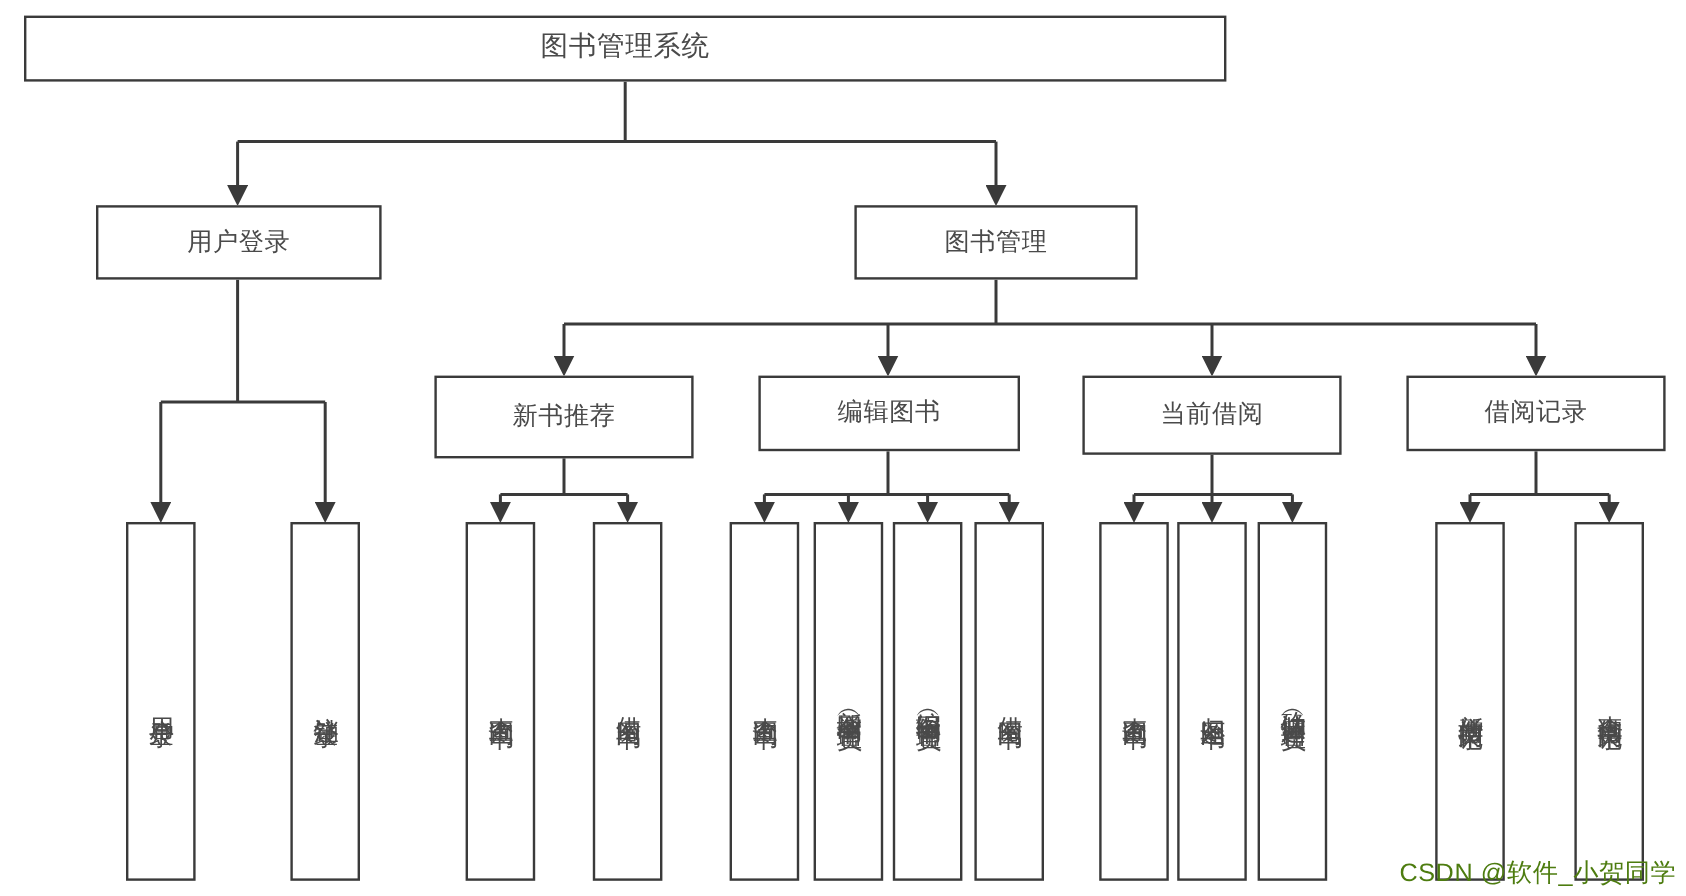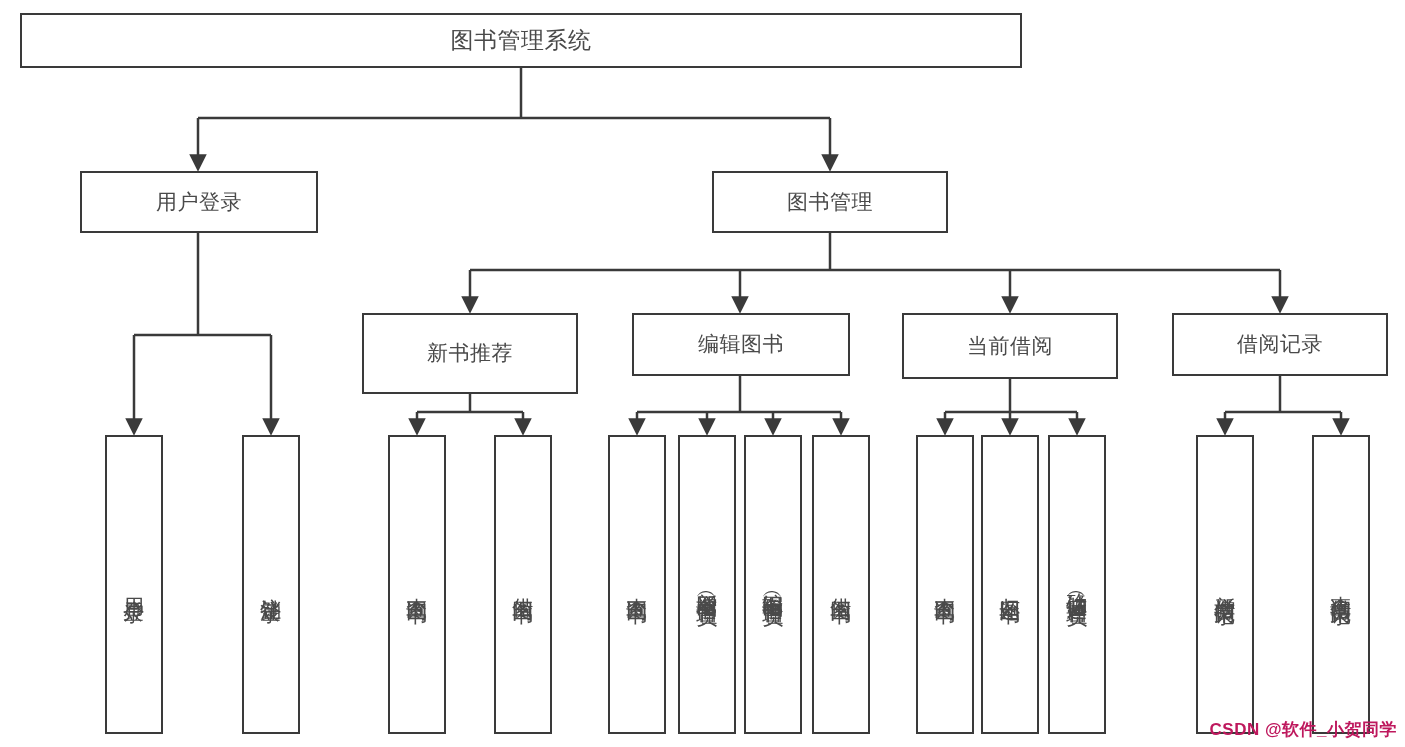--- a/index.html
+++ b/index.html
@@ -33,44 +33,44 @@
     display: flex;
     align-items: center;
     justify-content: center;
     color: #4a4a4a;
     font-size: 21px;
     line-height: 1.05;
     letter-spacing: 0.5px;
   }
   .node.root {
     font-size: 23px;
+    font-family: Liberation Mono, monospace;
   }
   .node.leaf {
     font-size: 21px;
     align-items: center;
     justify-content: center;
     padding: 6px 2px;
   }
   .node.leaf .vtext {
     writing-mode: vertical-rl;
     text-orientation: upright;
     letter-spacing: 2px;
     line-height: 1.12;
     white-space: nowrap;
     display: block;
   }
   .watermark {
     position: absolute;
     right: 8px;
     bottom: 6px;
-    font-size: 17px;
-    color: #be185d;
+    font-size: 21px;
+    color: #4d7c0f;
     letter-spacing: 0.5px;
     white-space: nowrap;
-    font-weight: bold;
   }
 </style>
 </head>
 <body>
 
 <div id="canvas">
 
   <svg class="connectors" viewBox="0 0 1405 747" xmlns="http://www.w3.org/2000/svg">
     <defs>
       <marker id="arrow" viewBox="0 0 12 12" refX="6" refY="6" markerWidth="7" markerHeight="7" orient="auto-start-reverse">
@@ -125,21 +125,21 @@
     <span>图书管理系统</span>
   </div>
 
   <div class="node" style="left:80px; top:171px; width:238px; height:62px;">
     <span>用户登录</span>
   </div>
   <div class="node" style="left:712px; top:171px; width:236px; height:62px;">
     <span>图书管理</span>
   </div>
 
-  <div class="node" style="left:362px; top:313px; width:216px; height:81px;">
+  <div class="node" style="left:362px; top:313px; width:216px; height:69px;">
     <span>新书推荐</span>
   </div>
   <div class="node" style="left:632px; top:313px; width:218px; height:63px;">
     <span>编辑图书</span>
   </div>
   <div class="node" style="left:902px; top:313px; width:216px; height:66px;">
     <span>当前借阅</span>
   </div>
   <div class="node" style="left:1172px; top:313px; width:216px; height:63px;">
     <span>借阅记录</span>

